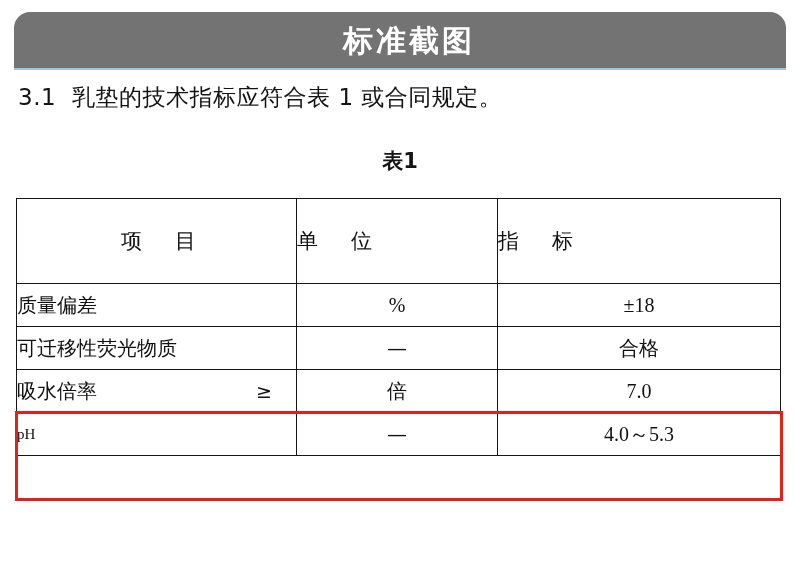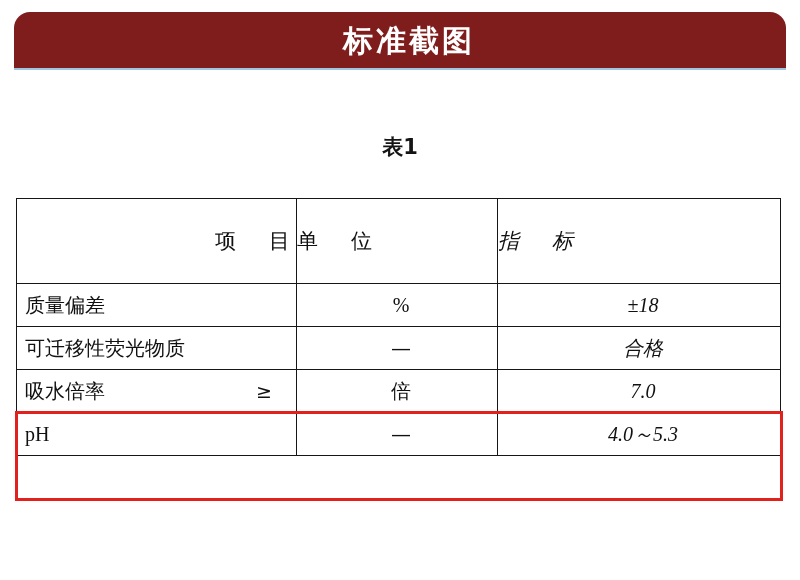--- a/index.html
+++ b/index.html
@@ -25,21 +25,21 @@
   .banner-wrap {
     position: absolute;
     left: 14px;
     top: 12px;
     width: 772px;
     height: 58px;
   }
   .banner {
     width: 100%;
     height: 100%;
-    background: #7f1d1d;
+    background: #737373;
     border-radius: 16px 16px 0 0;
     display: flex;
     align-items: center;
     justify-content: center;
     box-sizing: border-box;
     padding-left: 18px;
   }
   .banner-title {
     font-size: 30px;
     font-weight: bold;
@@ -65,21 +65,21 @@
     letter-spacing: 0.5px;
     font-family: "DejaVu Sans", "Liberation Sans", sans-serif;
     white-space: nowrap;
   }
   .clause .num {
     margin-right: 16px;
   }
   
   .table-caption {
     position: absolute;
-    top: 133px;
+    top: 147px;
     left: 0;
     width: 800px;
     text-align: center;
     font-size: 21px;
     font-weight: bold;
     color: #141414;
     font-family: "DejaVu Sans", "Liberation Sans", sans-serif;
   }
   
   .table-zone {
@@ -102,53 +102,51 @@
     vertical-align: middle;
   }
   table.spec tr.head td {
     height: 84px;
     text-align: left;
     font-size: 21px;
     letter-spacing: 6px;
   }
   table.spec tr.body td {
     height: 42px;
-    padding-left: 8px;
   }
   .c-item {
     width: 280px;
     position: relative;
     padding-left: 12px;
     box-sizing: border-box;
   }
   .c-unit {
     width: 200px;
     text-align: center;
   }
   .c-index {
     width: 282px;
     text-align: center;
-    font-style: italic;
   }
   .item-inner {
     display: flex;
     align-items: center;
     justify-content: space-between;
     padding-right: 24px;
   }
   .item-name {
     white-space: nowrap;
   }
   .item-op {
     font-size: 19px;
     color: #111;
   }
   .small-serif {
     font-family: "Liberation Serif", "DejaVu Serif", serif;
-    font-size: 20px;
+    font-size: 15px;
   }
   
   .highlight-box {
     position: absolute;
     border: 3px solid #e2211c;
     pointer-events: none;
     box-sizing: border-box;
   }
   .dash {
     letter-spacing: 0;
@@ -159,28 +157,31 @@
 
 <div class="page">
 
   <div class="banner-wrap">
     <div class="banner">
       <div class="banner-title">标准截图</div>
     </div>
     <div class="banner-rule"></div>
   </div>
 
+  <div class="clause">
+    <span class="num">3.1</span><span>乳垫的技术指标应符合表 1 或合同规定。</span>
+  </div>
 
   <div class="table-caption">表1</div>
 
   <div class="table-zone">
     <table class="spec">
       <tbody>
         <tr class="head">
-          <td class="c-item" style="text-align:right;padding-left:10px;">项　目</td>
+          <td class="c-item" style="text-align:center;padding-left:10px;">项　目</td>
           <td class="c-unit">单　位</td>
           <td class="c-index">指　标</td>
         </tr>
 
         <tr class="body">
           <td class="c-item">
             <div class="item-inner">
               <span class="item-name">质量偏差</span>
               <span class="item-op"></span>
             </div>

